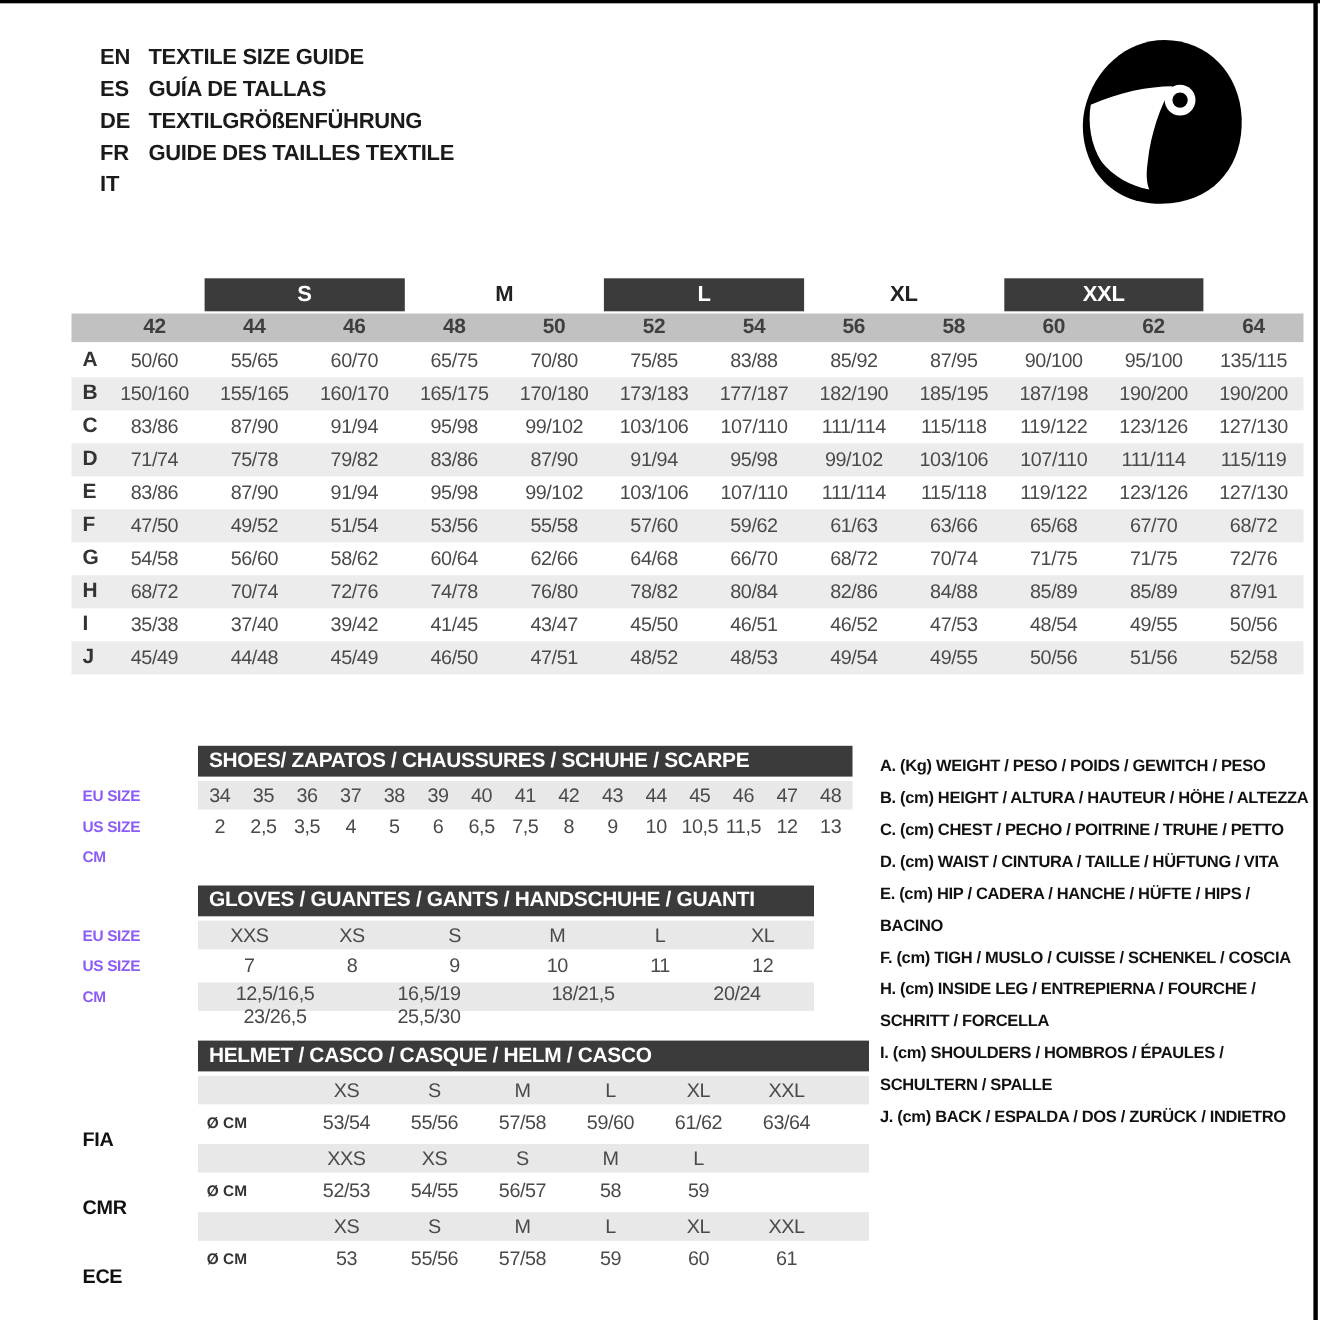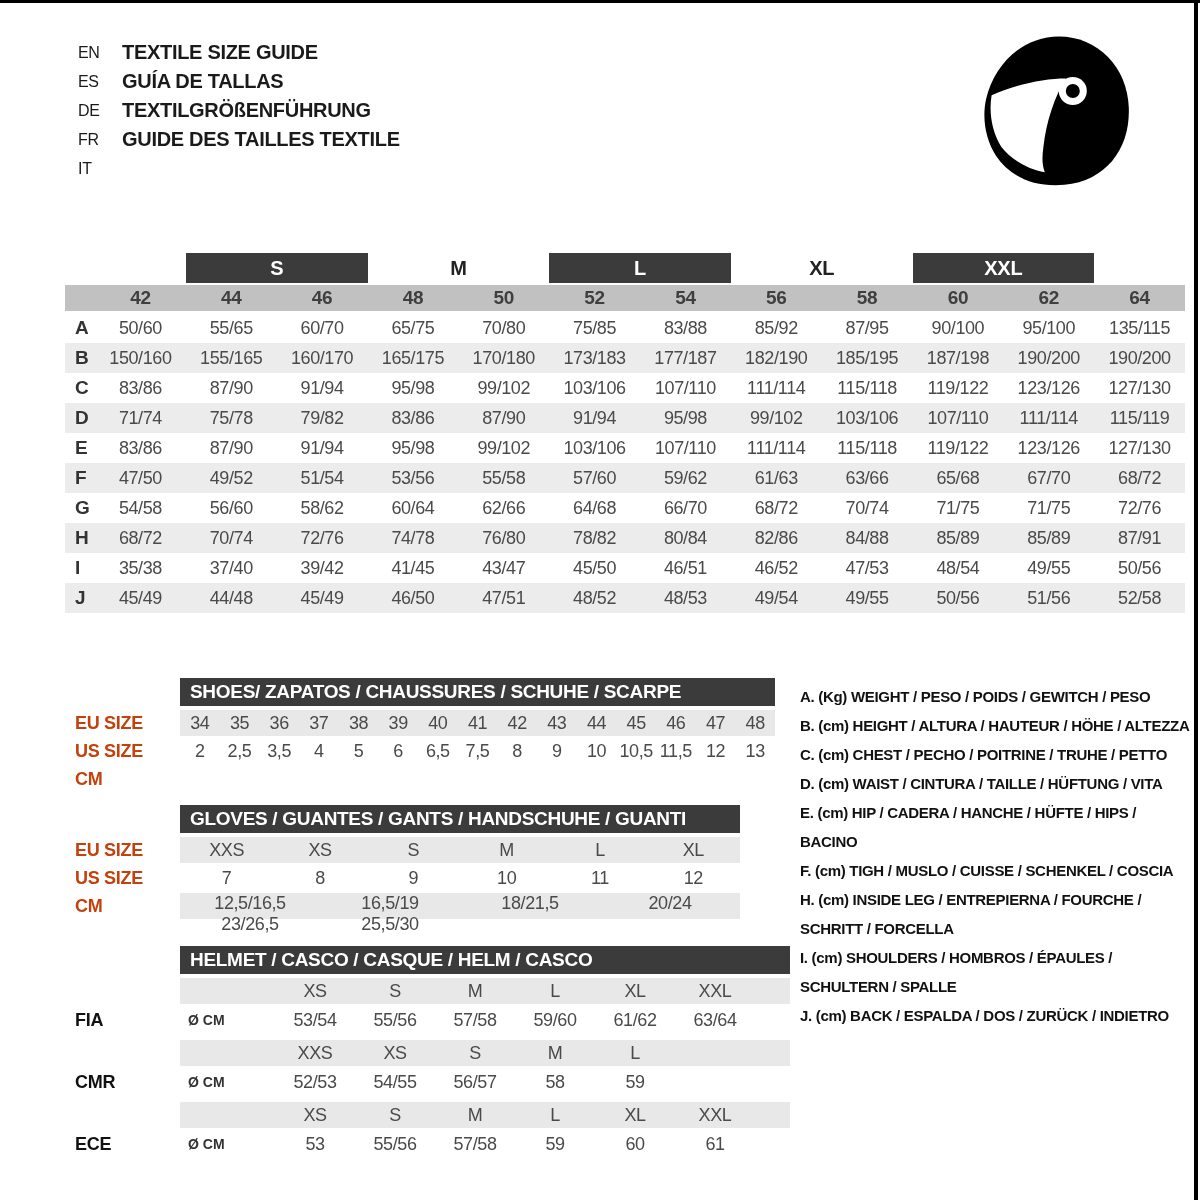--- a/index.html
+++ b/index.html
@@ -6,21 +6,21 @@
   html,body { width:1200px; height:1200px; background:#fff; overflow:hidden;
               font-family:"Liberation Sans", sans-serif; color:#1a1a1a; }
   .page { position:relative; width:1200px; height:1200px; }
 
   .top-border { position:absolute; top:0; left:0; width:1200px; height:3px; background:#000; }
   .right-border { position:absolute; top:0; right:2px; width:4px; height:1200px; background:#000; }
 
   
   .languages { position:absolute; left:78px; top:38px; }
   .lang-row { display:flex; height:29px; align-items:center; }
-  .lang-code { width:44px; font-weight:normal; font-size:16px; letter-spacing:-0.3px; }
+  .lang-code { width:44px; font-weight:bold; font-size:20px; letter-spacing:-0.3px;margin-left:13px; }
   .lang-label { font-weight:bold; font-size:20px; letter-spacing:-0.3px; }
 
   
   .helmet-logo { position:absolute; left:972px; top:28px; width:168px; height:168px; }
 
   
   .main-table { position:absolute; left:65px; top:253px; width:1120px; }
   .msr { display:grid; grid-template-columns:30px repeat(12,1fr); align-items:center; }
   .group-row { height:30px; margin-bottom:2px; }
   .group-cell { height:30px; display:flex; align-items:center; justify-content:center;
@@ -30,21 +30,21 @@
   .band-cell { text-align:center; font-weight:bold; font-size:19px; color:#3f3f3f; letter-spacing:-0.3px; }
   .data-row { height:30px; }
   .data-row.striped { background:#ececec; }
   .letter-cell { padding-left:10px; font-weight:bold; font-size:19px; color:#333; }
   .value-cell { text-align:center; font-size:18px; color:#4a4a4a; letter-spacing:-0.4px; }
 
   
   .section { position:absolute; }
   .side-labels { position:absolute; left:0; top:0; width:105px; padding-top:32px; }
   .side-label { height:26px; margin-bottom:2px; display:flex; align-items:center;
-                font-weight:bold; font-size:18px; letter-spacing:-0.3px; color:#c2410c; }
+                font-weight:bold; font-size:14px; letter-spacing:-0.3px; color:#8b5cf6; }
   .tbl { position:absolute; left:105px; top:0; }
   .title-bar { height:28px; background:#3b3b3b; color:#fff; display:flex; align-items:center;
                padding-left:10px; font-weight:bold; font-size:19px; letter-spacing:-0.3px;
                margin-bottom:4px; white-space:nowrap; }
   .strip-row { display:grid; height:26px; align-items:center; margin-bottom:2px; }
   .strip-row.shaded { background:#e8e8e8; }
   .strip-row .cell { text-align:center; font-size:18px; color:#4a4a4a; letter-spacing:-0.4px; }
 
   .shoes-section { left:75px; top:678px; width:700px; height:120px; }
   .shoes-section .tbl { width:595px; }
@@ -52,21 +52,21 @@
   .gloves-section .tbl { width:560px; }
 
   
   .helmet-section { left:75px; top:946px; width:715px; height:200px; }
   .helmet-section .tbl { width:610px; }
   .helm-row { display:grid; grid-template-columns:95px repeat(6,80px) 1fr; align-items:center; }
   .helm-header { height:26px; background:#e8e8e8; margin-bottom:2px; }
   .helm-values { height:28px; margin-bottom:6px; }
   .helm-row .cell { text-align:center; font-size:18px; color:#4a4a4a; letter-spacing:-0.4px; }
   .unit-cell { padding-left:8px; font-weight:bold; font-size:14px; color:#333; }
-  .helmet-side-labels { position:absolute; left:0; top:0; width:105px; padding-top:32px; }
+  .helmet-side-labels { position:absolute; left:0; top:16px; width:105px; padding-top:32px; }
   .helm-label-spacer { height:28px; }
   .helm-side-label { height:28px; margin-bottom:6px; display:flex; align-items:center;
                      font-weight:bold; font-size:18px; letter-spacing:-0.3px; color:#111; }
 
   
   .legend { position:absolute; left:800px; top:682px; width:392px; }
   .legend-item { font-weight:bold; font-size:15px; line-height:29px; letter-spacing:-0.3px; color:#111; }
 </style>
 </head>
 <body>

